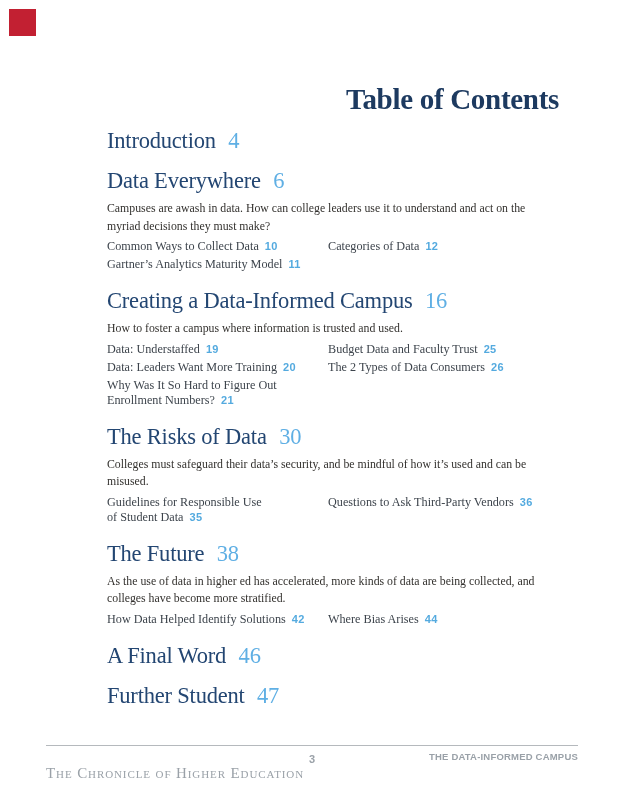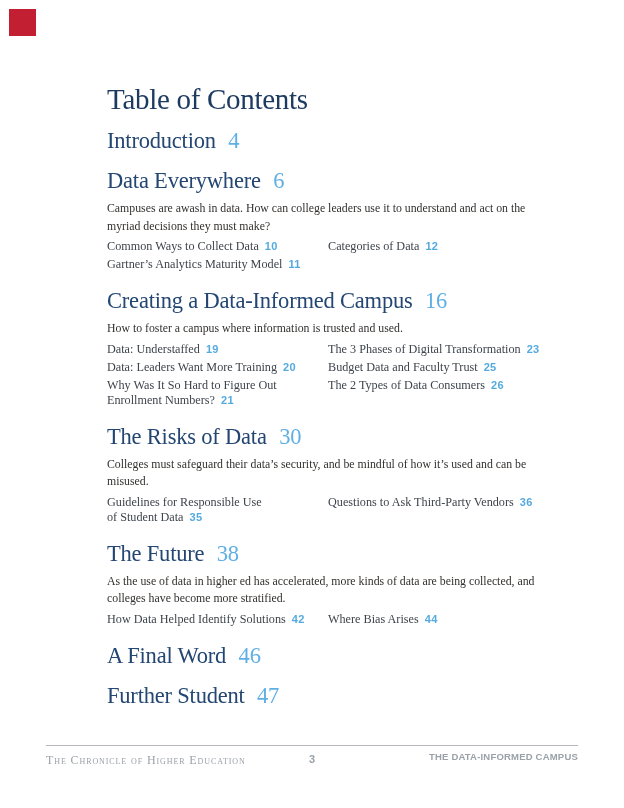--- a/index.html
+++ b/index.html
@@ -5,22 +5,22 @@
   html,body { margin:0; padding:0; background:#ffffff; }
   .page {
     position: relative; width: 624px; height: 808px; background:#fff;
     font-family: "Liberation Serif", serif; overflow: hidden;
     --navy:#1d3a60; --sec-navy:#234672; --blue:#5fafe4; --item-blue:#54aadf;
     --item-text:#3d444c; --body-text:#33312e; --footer-gray:#9aa1a8; --rule:#b5b9bd; --red:#c22032;
   }
   .logo-mark { position:absolute; left:9px; top:9px; width:27px; height:27px; background:var(--red); }
   .content { position:absolute; left:107px; top:84px; width:452px; }
   h1.toc-title {
-    font-size:29px; line-height:30px; font-weight:400; color:var(--navy);
-    letter-spacing:-0.3px; margin:0 0 13px 0;
+    font-size:29px; line-height:30px; font-weight:700; color:var(--navy);
+    letter-spacing:-0.3px; margin:0 0 13px 0;text-align:right;
   }
   .sec-h {
     font-size:22.5px; line-height:28px; font-weight:400; color:var(--sec-navy);
     letter-spacing:-0.2px; margin:12px 0 0 0; cursor:default;
   }
   .sec-h .num { color:var(--blue); margin-left:7px; }
   .desc {
     font-size:11.8px; line-height:17.5px; color:var(--body-text);
     margin:5px 0 0 0; width:448px;
   }
@@ -32,22 +32,22 @@
     font-size:12.2px; line-height:15px; margin:0 0 3px 0; color:var(--item-text);
     white-space:pre-line;
   }
   .toc-item .num {
     font-family:"Liberation Sans", sans-serif; font-weight:700; font-size:11px;
     color:var(--item-blue); letter-spacing:0.3px; margin-left:3px; white-space:normal;
   }
   .footer-rule { position:absolute; left:46px; top:745px; width:532px; height:1px; background:var(--rule); }
   .footer { position:absolute; left:46px; top:751px; width:532px; height:16px; }
   .f-left {
-    position:absolute; left:0; top:2px; font-variant:small-caps; letter-spacing:0.9px;
-    font-size:12px; color:var(--footer-gray);
+    position:absolute; left:0; top:14px; font-variant:small-caps; letter-spacing:0.9px;
+    font-size:15px; color:var(--footer-gray);
   }
   .f-center {
     position:absolute; left:50%; top:2px; transform:translateX(-50%);
     font-family:"Liberation Sans", sans-serif; font-weight:700; font-size:11px; color:var(--footer-gray);
   }
   .f-right {
     position:absolute; right:0; top:0; font-family:"Liberation Sans", sans-serif;
     font-weight:700; font-size:9.5px; letter-spacing:0.2px; color:var(--footer-gray);
   }
 </style>
@@ -80,21 +80,20 @@
           <h2 class="sec-h"><span>Creating a Data-Informed Campus</span> <span class="num">16</span></h2>
           <p class="desc">How to foster a campus where information is trusted and used.</p>
           <div class="cols">
             <div class="col col-left">
               <div class="toc-item"><span>Data: Understaffed</span> <span class="num">19</span></div>
               <div class="toc-item"><span>Data: Leaders Want More Training</span> <span class="num">20</span></div>
               <div class="toc-item"><span>Why Was It So Hard to Figure Out
 Enrollment Numbers?</span> <span class="num">21</span></div>
             </div>
             <div class="col col-right">
-              <div class="toc-item"><span>The 3 Phases of Digital Transformation</span> <span class="num">23</span></div>
               <div class="toc-item"><span>Budget Data and Faculty Trust</span> <span class="num">25</span></div>
               <div class="toc-item"><span>The 2 Types of Data Consumers</span> <span class="num">26</span></div>
             </div>
           </div>
         </section>
         <section>
           <h2 class="sec-h"><span>The Risks of Data</span> <span class="num">30</span></h2>
           <p class="desc">Colleges must safeguard their data’s security, and be mindful of how it’s used and can be misused.</p>
           <div class="cols">
             <div class="col col-left">

